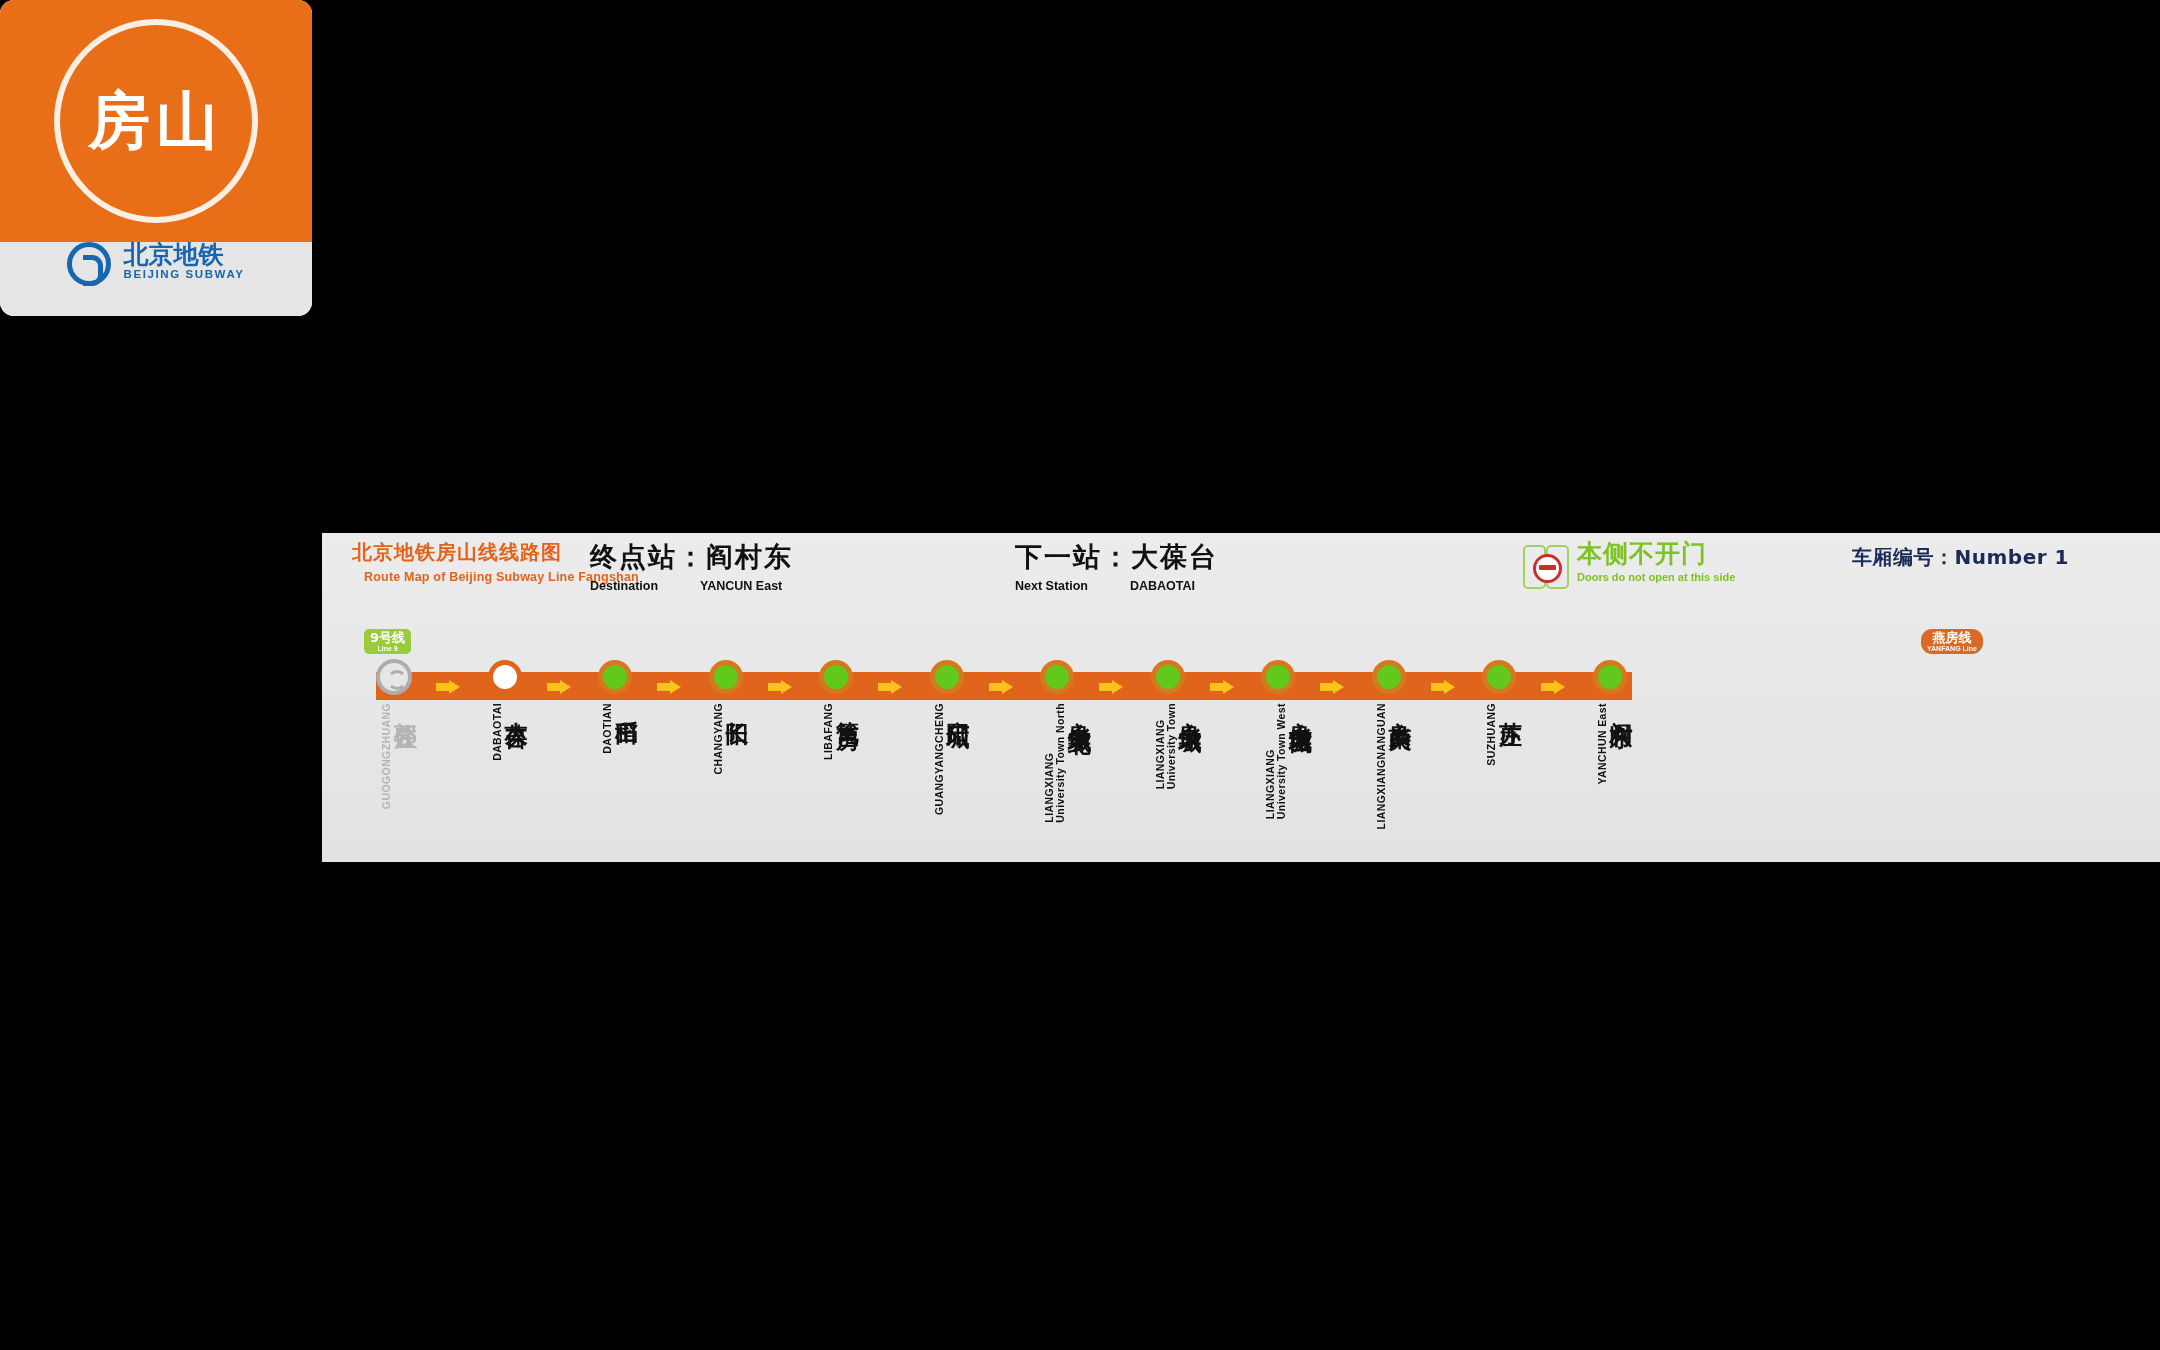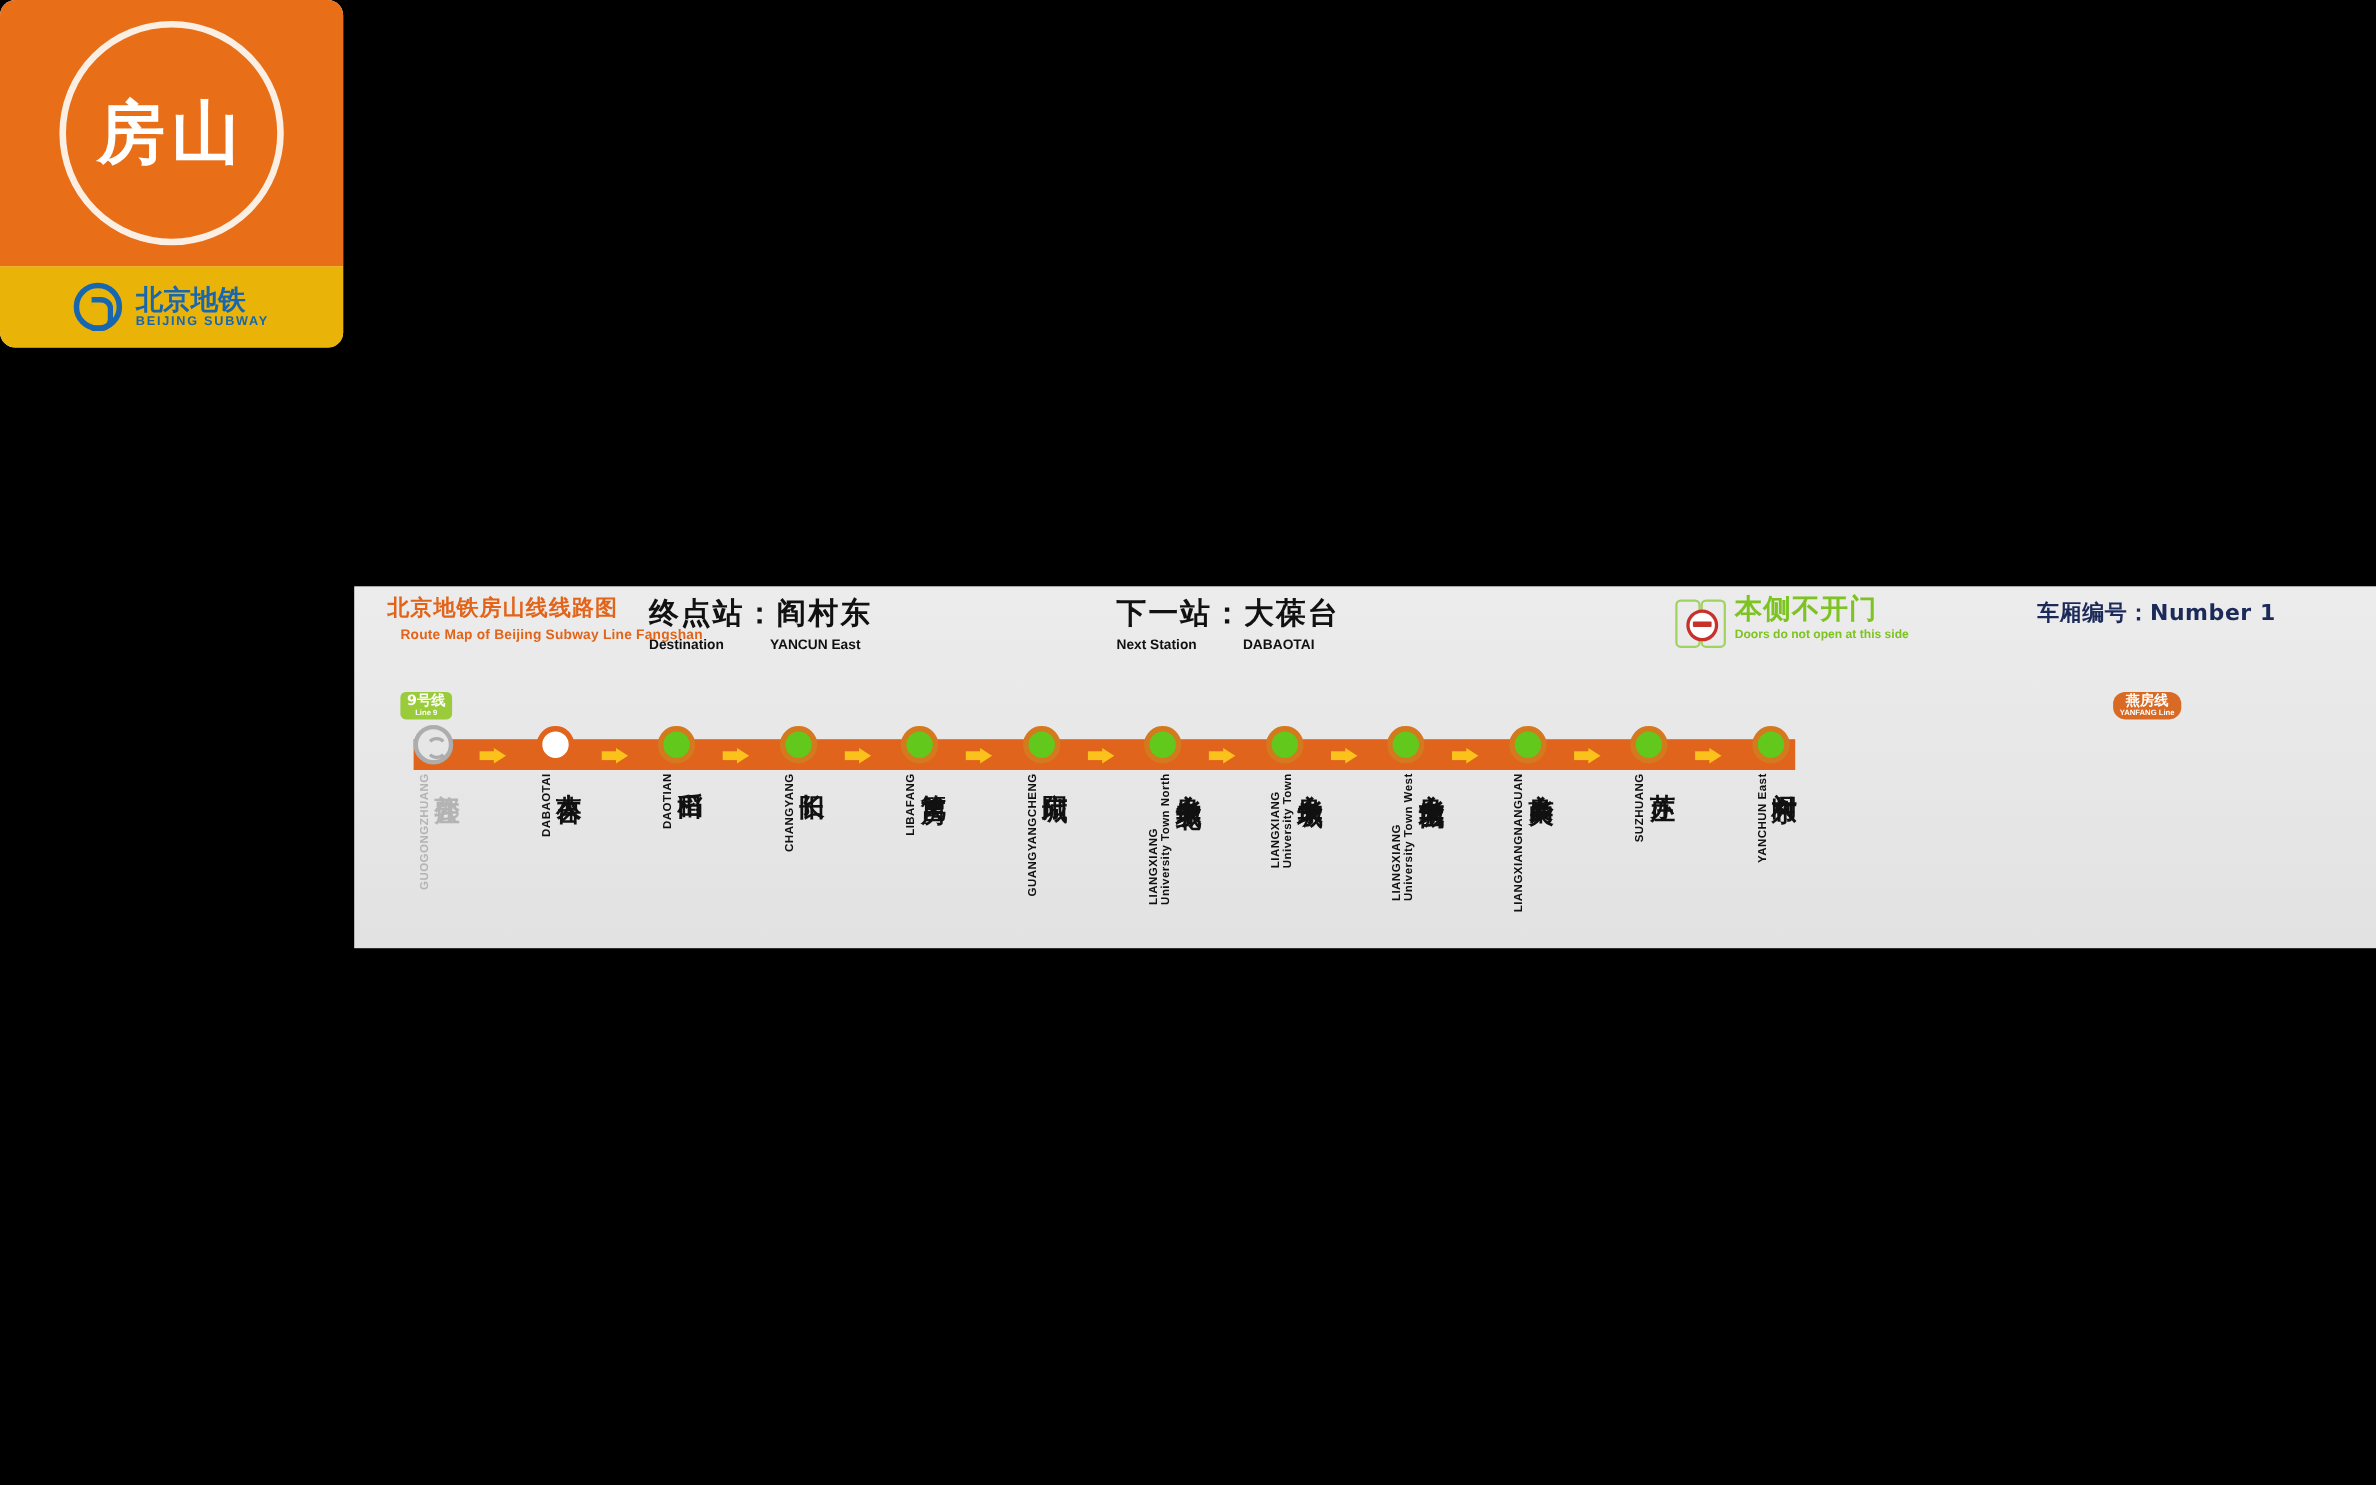--- a/index.html
+++ b/index.html
@@ -11,21 +11,21 @@
   
   #logo-panel{position:absolute;left:0;top:545;width:312px;height:316px;
     border-radius:14px;overflow:hidden;background:#fff;
     box-shadow:0 0 6px rgba(0,0,0,.55);}
   #logo-top{height:242px;background:#E86E18;position:relative;}
   #logo-ring{position:absolute;left:50%;top:50%;transform:translate(-50%,-50%);
     width:192px;height:192px;border-radius:50%;border:6px solid #FBEEE2;
     display:flex;align-items:center;justify-content:center;}
   #logo-ring span{color:#fff;font-size:62px;font-weight:bold;letter-spacing:6px;
     font-family:"DejaVu Sans",sans-serif;line-height:1;}
-  #logo-bottom{height:74px;background:#eab308;display:flex;align-items:center;
+  #logo-bottom{height:74px;background:#e5e5e5;display:flex;align-items:flex-start;
     justify-content:center;gap:12px;}
   #bjs-mark{width:44px;height:44px;border-radius:50%;border:5px solid #1766B0;
     position:relative;box-sizing:border-box;}
   #bjs-mark::after{content:"";position:absolute;left:11px;top:8px;width:15px;height:21px;
     border:5px solid #1766B0;border-left:none;border-radius:0 11px 11px 0;}
   .bjs-txt{line-height:1.05;}
   .bjs-cn{color:#1766B0;font-size:25px;font-weight:bold;font-family:"DejaVu Sans",sans-serif;}
   .bjs-en{color:#1766B0;font-size:11.5px;font-weight:bold;letter-spacing:1.6px;}
 
   

